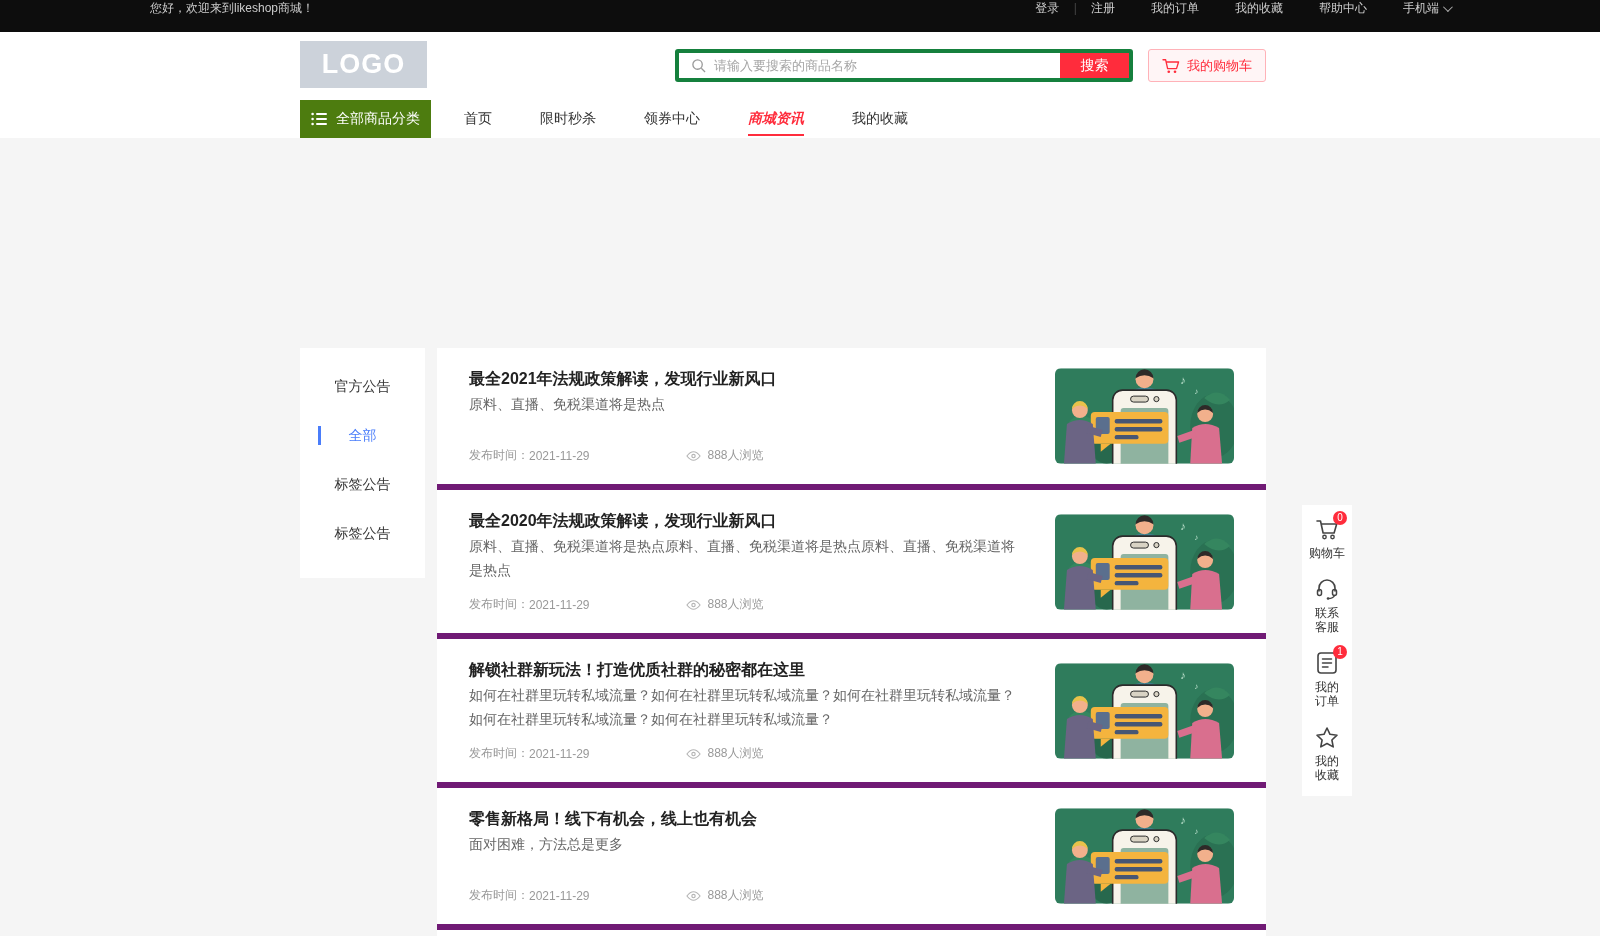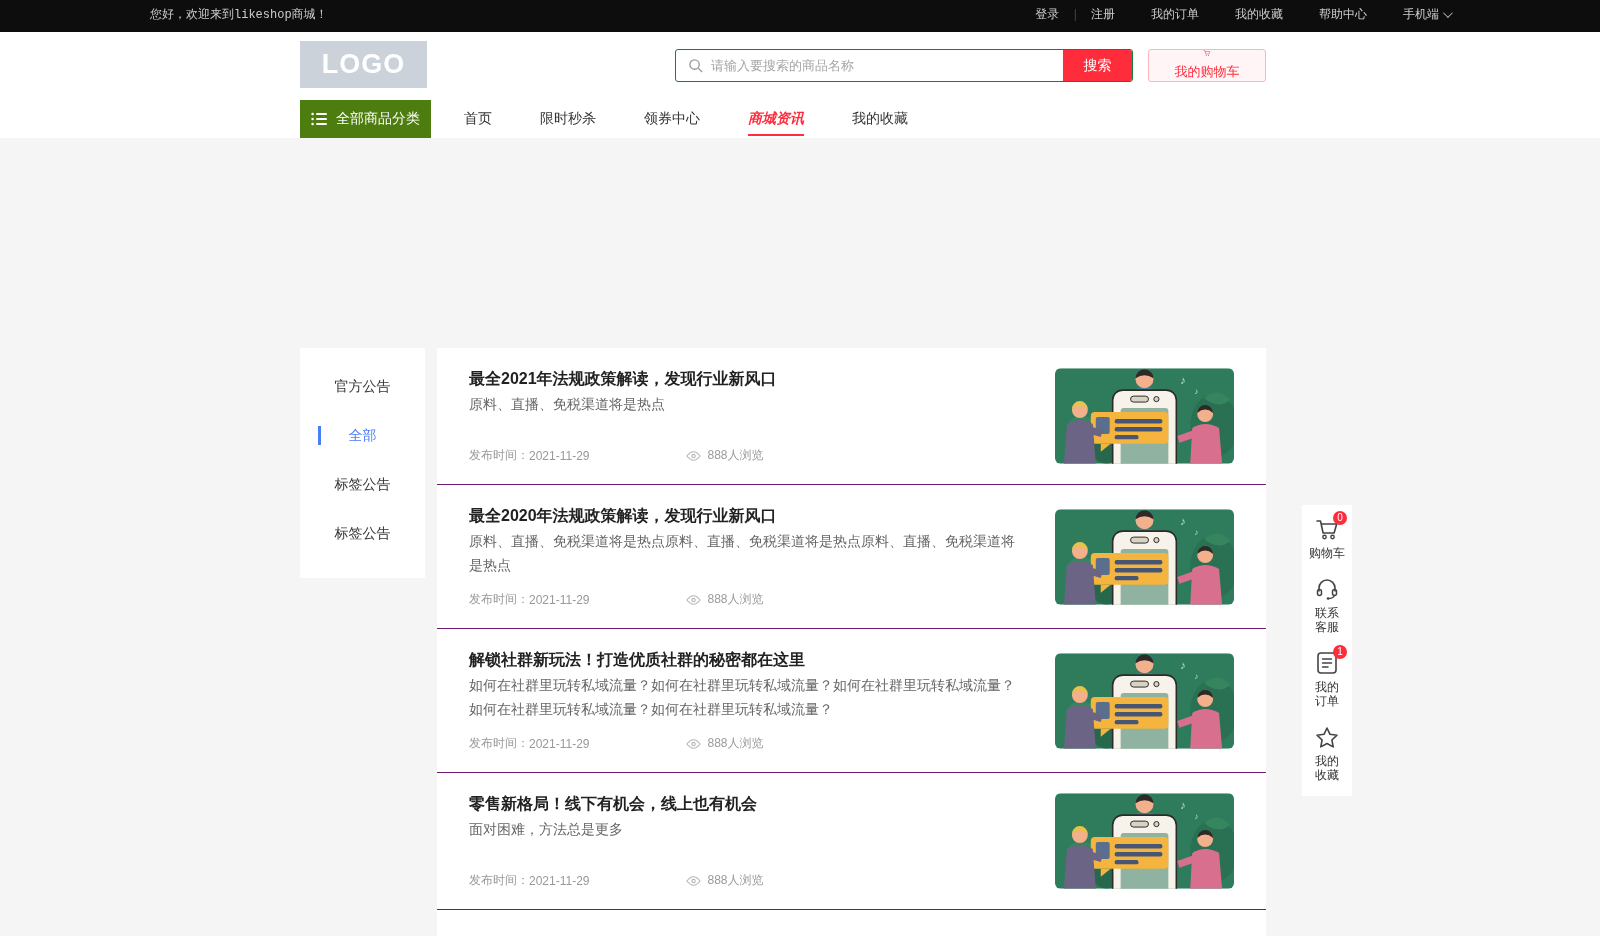--- a/index.html
+++ b/index.html
@@ -1,61 +1,61 @@
 <!DOCTYPE html>
 <html><head>
 <meta charset="utf-8">
 <style>
   * { margin:0; padding:0; box-sizing:border-box; }
   html,body { width:1600px; height:936px; overflow:hidden; background:#f5f5f5;
     font-family:"Liberation Sans","DejaVu Sans",sans-serif; color:#333; }
 
   
   .topbar { height:32px; background:#0d0d0d; color:#ccc; font-size:12px; }
-  .topbar-inner { width:1300px; margin:0 auto; height:29px; display:flex; align-items:center; justify-content:space-between;font-family:Liberation Mono, monospace; }
+  .topbar-inner { width:1300px; margin:0 auto; height:29px; display:flex; align-items:flex-start; justify-content:space-between; }
   .topbar-links { display:flex; align-items:center; gap:36px; }
   .topbar-links .pair { display:flex; align-items:center; gap:10px; }
   .topbar a { color:#ccc; text-decoration:none; cursor:pointer; }
   .tb-sep { color:#555; }
   .chev { display:inline-block; width:7px; height:7px; border-right:1px solid #aaa; border-bottom:1px solid #aaa; transform:rotate(45deg) translateY(-2px); margin-left:4px; }
 
   
   .header { height:68px; background:#fff; }
   .header-inner { width:1164px; margin:0 0 0 300px; height:68px; position:relative; }
   .logo { position:absolute; left:0; top:9px; width:127px; height:47px; background:#ccd2da;
     color:#fff; font-size:27px; letter-spacing:1px; display:flex; align-items:center; justify-content:center; font-weight:bold; }
   .search-wrap { position:absolute; left:375px; top:17px; width:458px; height:33px; display:flex;
-    border:1px solid #15803d; border-radius:3px; overflow:hidden; background:#fff; }
+    border:4px solid #15803d; border-radius:3px; overflow:hidden; background:#fff; }
   .search-box { flex:1; display:flex; align-items:center; padding-left:12px; gap:8px; }
   .search-box input { border:none; outline:none; flex:1; font-size:13px; color:#333; font-family:inherit; }
   .search-box input::placeholder { color:#a6a6a6; }
   .search-btn { width:69px; background:#ff2c3c; color:#fff; font-size:14px; border:none; cursor:pointer; font-family:inherit; }
   .cart-btn { position:absolute; left:848px; top:17px; width:118px; height:33px; border:1px solid #ffb2b8;
     background:#fff5f6; border-radius:3px; color:#ff2c3c; font-size:13px; display:flex; align-items:center;
-    justify-content:center; gap:7px; cursor:pointer;flex-direction:column; }
+    justify-content:center; gap:7px; cursor:pointer; }
 
   
   .navrow { background:#fff; height:38px; }
   .nav-inner { width:966px; margin:0 auto 0 300px; height:38px; display:flex; align-items:stretch; position:relative; }
   .cat-btn { width:131px; background:#4d7c0f; color:#fff; font-size:14px; display:flex; align-items:center;
     justify-content:center; gap:9px; cursor:pointer; }
   .nav-items { display:flex; align-items:stretch; margin-left:9px; }
   .nav-item { padding:0 24px; display:flex; align-items:center; font-size:14px; color:#333; cursor:pointer; position:relative; }
   .nav-item.active { color:#ff2c3c; font-weight:bold;font-style:italic; }
   .nav-item.active::after { content:""; position:absolute; left:24px; right:24px; bottom:2px; height:2px; background:#ff2c3c; }
 
   
   .page { width:966px; margin:210px 0 0 300px; display:flex; gap:12px; align-items:flex-start; }
   .side-cats { width:125px; background:#fff; padding:14px 0 20px 0; }
   .cat-item { height:49px; display:flex; align-items:center; justify-content:center; font-size:14px; color:#333; cursor:pointer; position:relative; }
   .cat-item.active { color:#4a7dfa; }
   .cat-item.active::before { content:""; position:absolute; left:18px; top:15px; width:3px; height:19px; background:#4a7dfa; }
 
   .news-panel { flex:1; background:#fff; min-height:800px; }
-  .article { display:flex; align-items:center; padding:20px 32px; border-bottom:1px solid #701a75; min-height:136px; cursor:pointer; }
+  .article { display:flex; align-items:center; padding:20px 32px; border-bottom:6px solid #701a75; min-height:136px; cursor:pointer; }
   .art-left { flex:1; display:flex; flex-direction:column; align-self:stretch; padding-right:32px; }
   .art-title { font-size:16px; font-weight:bold; color:#222; line-height:22px; }
   .art-desc { font-size:14px; color:#666; line-height:24px; margin-top:2px; }
   .art-meta { margin-top:auto; padding-top:14px; display:flex; align-items:center; font-size:12px; color:#999; }
   .art-views { display:flex; align-items:center; gap:7px; margin-left:96px; }
   .thumb { width:179px; height:96px; border-radius:6px; overflow:hidden; flex:none; }
 
   
   .floatbar { position:absolute; left:1302px; top:505px; width:50px; background:#fff; padding:12px 0 14px 0;
     display:flex; flex-direction:column; align-items:center; gap:17px; }

